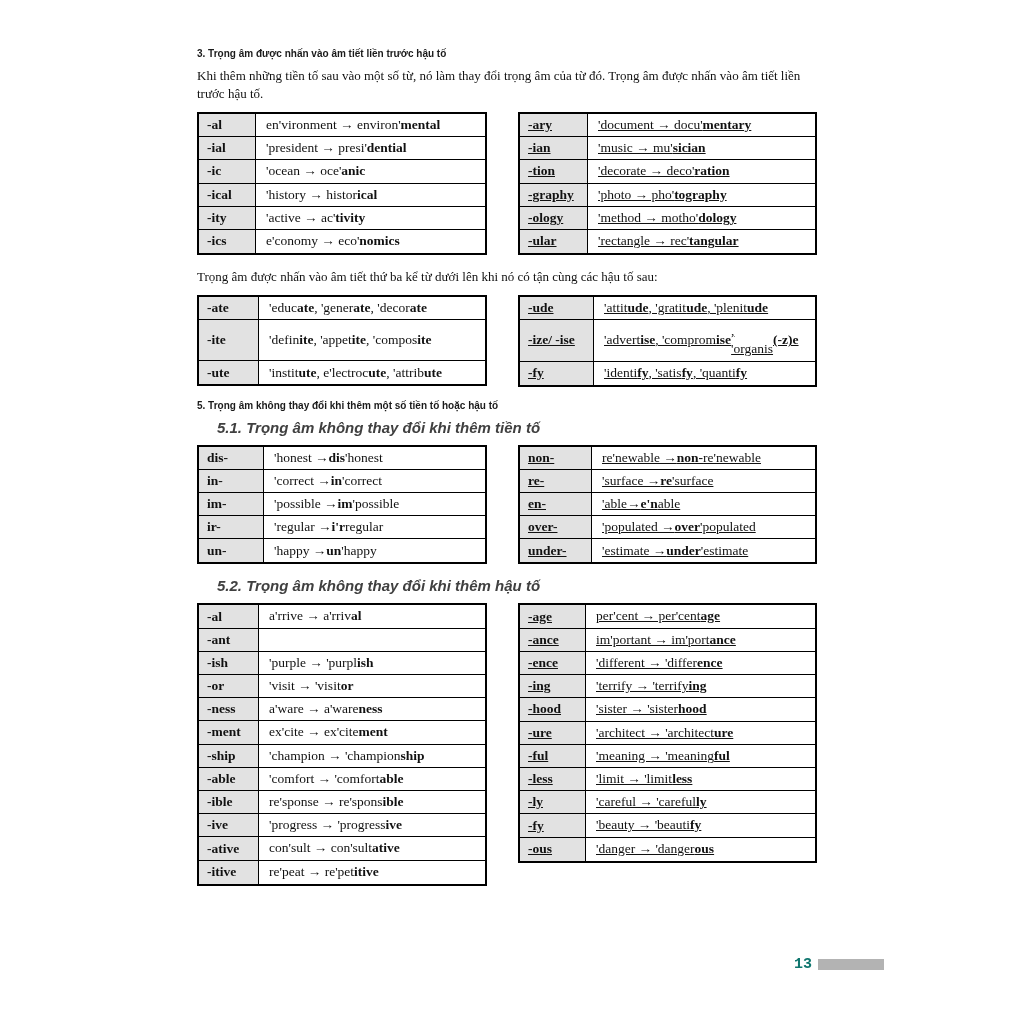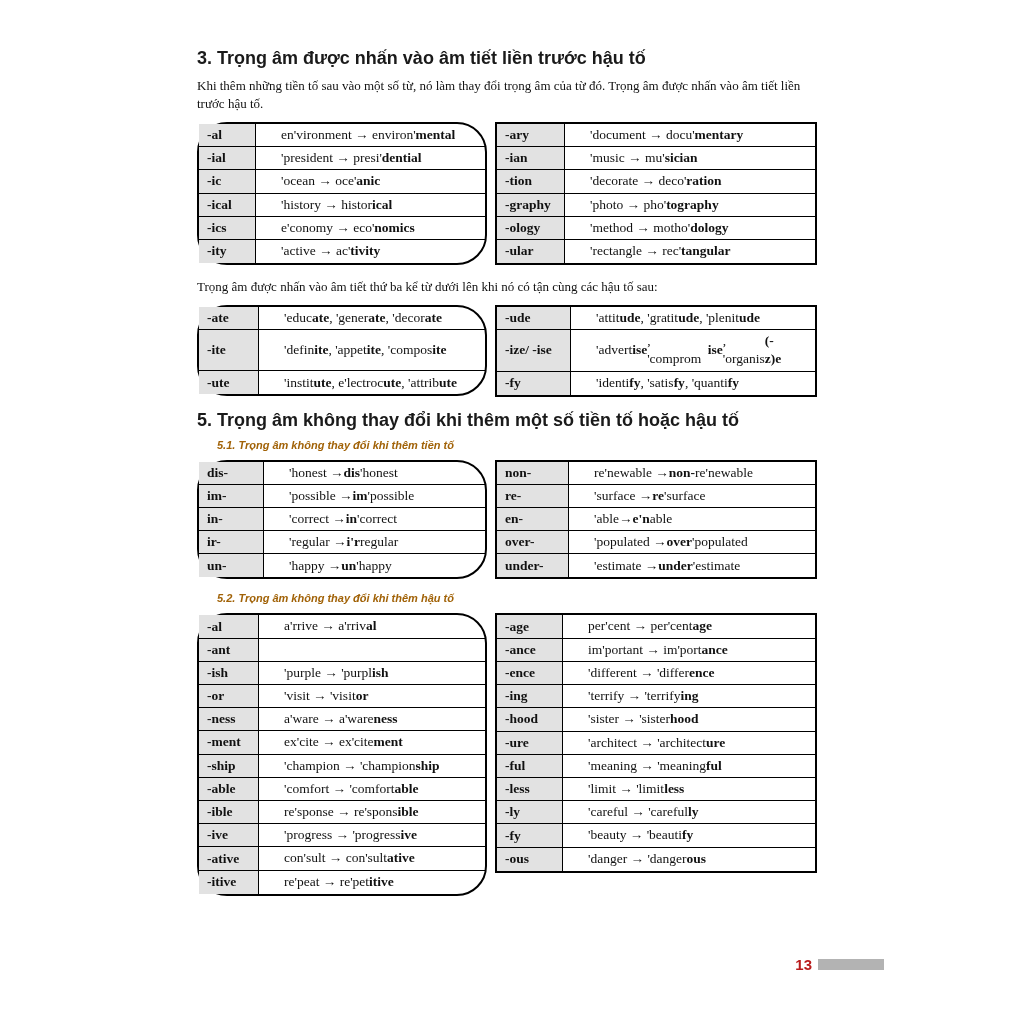--- a/index.html
+++ b/index.html
@@ -12,80 +12,80 @@
     overflow:hidden;
   }
   .content {
     position:absolute;
     left:197px; top:48px;
     width:620px;
   }
   .sec-heading {
     font-family:"Liberation Sans", sans-serif;
     font-weight:700;
-    font-size:18px;
+    font-size:10px;
     color:#1a1a1a;
     margin-bottom:8px;
   }
   .sub-heading {
     font-family:"Liberation Sans", sans-serif;
     font-weight:700;
     font-style:italic;
-    font-size:11px;
-    color:#a16207;
+    font-size:15px;
+    color:#404040;
     margin:2px 0 9px 20px;
   }
   .para {
     font-size:13px;
     line-height:1.38;
     margin-bottom:9px;
   }
   .tables {
     display:flex;
     justify-content:space-between;
     align-items:flex-start;
     margin-bottom:13px;
   }
   .tbl { border:2px solid #000; background:#fff; }
-  .tbl-left  { width:290px;border-radius:30px; }
-  .tbl-right { width:322px; }
+  .tbl-left  { width:290px; }
+  .tbl-right { width:299px;text-decoration:underline; }
   .trow {
     display:grid;
     grid-template-columns:var(--ac,62px) 1fr;
     border-bottom:1px solid #000;
     min-height:23px;
   }
   .trow:last-child { border-bottom:none; }
   .affix {
     background:#e2e2e2;
     border-right:1px solid #000;
     font-weight:700;
     font-size:13.5px;
     padding:2px 4px 2px 8px;
     display:flex; align-items:center;
   }
   .example {
     font-size:13.5px;
-    padding:2px 25px;
+    padding:2px 10px;
     display:flex; align-items:center;
     white-space:pre-line;
     line-height:1.35;
   }
   .s4 .trow:nth-child(2) { min-height:41px; }
   .pageno {
     position:absolute;
     top:956px; left:0; width:1024px;
     display:flex; justify-content:flex-end; align-items:center;
     padding-right:140px; gap:6px;
   }
   .pn {
-    font-family:Liberation Sans, sans-serif;
+    font-family:Liberation Mono, monospace;
     font-weight:700;
     font-size:15px;
-    color:#b91c1c;
+    color:#0f766e;
   }
   .pbar { width:66px; height:11px; background:#b3b3b3; }
 </style>
 </head>
 <body>
 
 <div class="content">
 
   <div class="sec-heading">3. Trọng âm được nhấn vào âm tiết liền trước hậu tố</div>
   <p class="para">Khi thêm những tiền tố sau vào một số từ, nó làm thay đổi trọng âm của từ đó. Trọng âm được nhấn vào âm tiết liền trước hậu tố.</p>
@@ -101,26 +101,26 @@
         </div>
         <div class="trow">
           <div class="affix">-ic</div>
           <div class="example">'ocean → oce'<b>anic</b></div>
         </div>
         <div class="trow">
           <div class="affix">-ical</div>
           <div class="example">'history → histor<b>ical</b></div>
         </div>
         <div class="trow">
+          <div class="affix">-ity</div>
+          <div class="example">'active → ac'<b>tivity</b></div>
+        </div>
+        <div class="trow">
           <div class="affix">-ics</div>
           <div class="example">e'conomy → eco'<b>nomics</b></div>
-        </div>
-        <div class="trow">
-          <div class="affix">-ity</div>
-          <div class="example">'active → ac'<b>tivity</b></div>
         </div>
       </div>
     <div class="tbl tbl-right" style="--ac:68px">
         <div class="trow">
           <div class="affix">-ary</div>
           <div class="example">'document → docu'<b>mentary</b></div>
         </div>
         <div class="trow">
           <div class="affix">-ian</div>
           <div class="example">'music → mu'<b>sician</b></div>
@@ -180,26 +180,26 @@
   <div class="sec-heading">5. Trọng âm không thay đổi khi thêm một số tiền tố hoặc hậu tố</div>
 
   <div class="sub-heading">5.1. Trọng âm không thay đổi khi thêm tiền tố</div>
   <div class="tables">
     <div class="tbl tbl-left" style="--ac:65px">
         <div class="trow">
           <div class="affix">dis-</div>
           <div class="example">'honest → <b>dis</b>'honest</div>
         </div>
         <div class="trow">
+          <div class="affix">in-</div>
+          <div class="example">'correct → <b>in</b>'correct</div>
+        </div>
+        <div class="trow">
           <div class="affix">im-</div>
           <div class="example">'possible → <b>im</b>'possible</div>
-        </div>
-        <div class="trow">
-          <div class="affix">in-</div>
-          <div class="example">'correct → <b>in</b>'correct</div>
         </div>
         <div class="trow">
           <div class="affix">ir-</div>
           <div class="example">'regular → <b>i'r</b>regular</div>
         </div>
         <div class="trow">
           <div class="affix">un-</div>
           <div class="example">'happy → <b>un</b>'happy</div>
         </div>
       </div>

